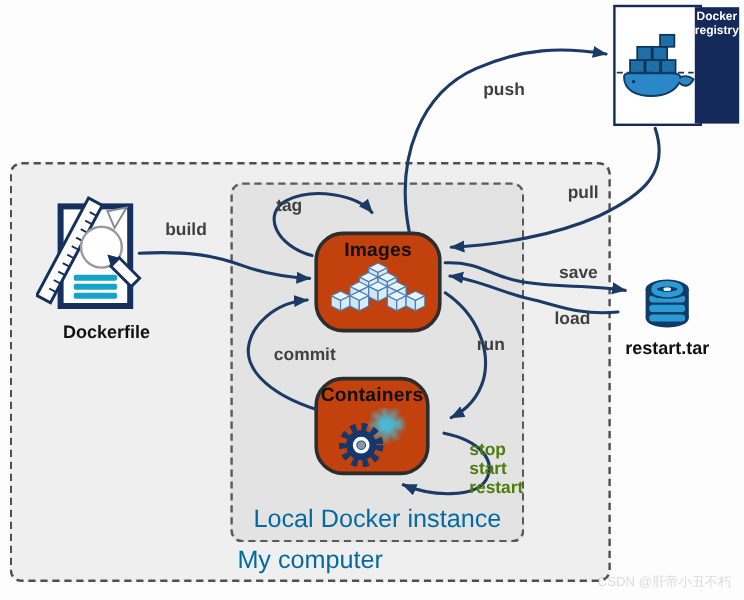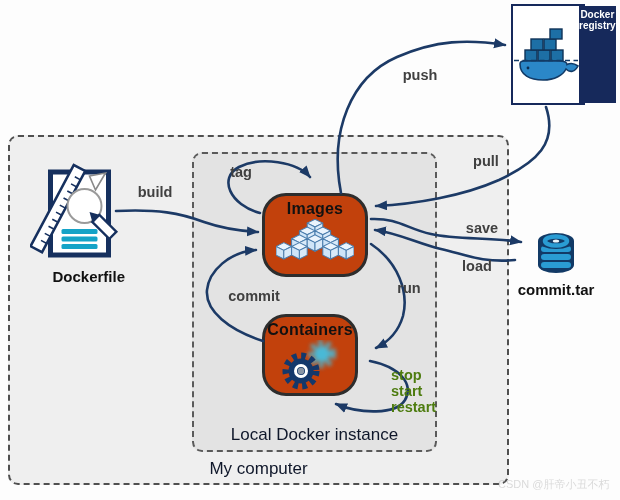--- a/index.html
+++ b/index.html
@@ -5,21 +5,21 @@
   html,body{margin:0;padding:0;background:#fff;}
   .canvas{
     position:relative;width:620px;height:500px;background:#fdfdfd;
     font-family:"Liberation Sans",sans-serif;overflow:hidden;
   }
   .dashed-box{position:absolute;border:2px dashed #4f4f4f;border-radius:10px;box-sizing:border-box;}
   #outer-box{left:8px;top:135px;width:501px;height:350px;background:#efefef;}
   #inner-box{left:192px;top:152px;width:245px;height:300px;background:#e3e3e3;border-color:#5a5a5a;}
   .zone-label{
     position:absolute;left:50%;transform:translateX(-50%);
-    font-size:17px;color:#0f172a;white-space:nowrap;
+    font-size:21px;color:#0369a1;white-space:nowrap;
   }
   #outer-box .zone-label{bottom:4px;}
   #inner-box .zone-label{bottom:5px;}
   .node{
     position:absolute;background:#c2410c;border:3px solid #2d2d2d;border-radius:24px;
     box-sizing:border-box;text-align:center;
   }
   #images-box{left:262px;top:193px;width:106px;height:84px;}
   #containers-box{left:262px;top:314px;width:96px;height:82px;}
   .node-title{font-weight:bold;font-size:16px;color:#111;margin-top:4px;letter-spacing:.2px;}
@@ -154,21 +154,21 @@
     <svg width="44" height="44" viewBox="0 0 44 44">
       <rect x="4" y="10" width="36" height="24" fill="#123a66"></rect>
       <ellipse cx="22" cy="34" rx="18" ry="8" fill="#123a66"></ellipse>
       <rect x="7" y="15" width="30" height="6" rx="3" fill="#2a9cd3"></rect>
       <rect x="7" y="23" width="30" height="6" rx="3" fill="#2a9cd3"></rect>
       <rect x="7" y="31" width="30" height="6" rx="3" fill="#2a9cd3"></rect>
       <ellipse cx="22" cy="10" rx="18" ry="8" fill="#123a66"></ellipse>
       <ellipse cx="22" cy="10" rx="11" ry="4.6" fill="none" stroke="#2a9cd3" stroke-width="4.5"></ellipse>
       <ellipse cx="22" cy="10" rx="3.2" ry="1.6" fill="#e8f4fa"></ellipse>
     </svg>
-    <div class="file-label">commit.tar</div>
+    <div class="file-label">restart.tar</div>
   </div>
 
   <svg id="arrow-layer" width="620" height="500" viewBox="0 0 620 500">
     <defs>
       <marker id="ah" markerUnits="userSpaceOnUse" markerWidth="14" markerHeight="12" refX="11" refY="5" orient="auto">
         <path d="M0,0 L12,5 L0,10 Z" fill="#1c3a66"></path>
       </marker>
     </defs>
     <path class="edge" marker-end="url(#ah)" d="M 116 211 C 158 209 180 213 204 222 C 224 229 240 231 258 232"></path>
     <path class="edge" marker-end="url(#ah)" d="M 260 213 C 230 205 218 178 239 167 C 261 156 297 162 310 177"></path>

